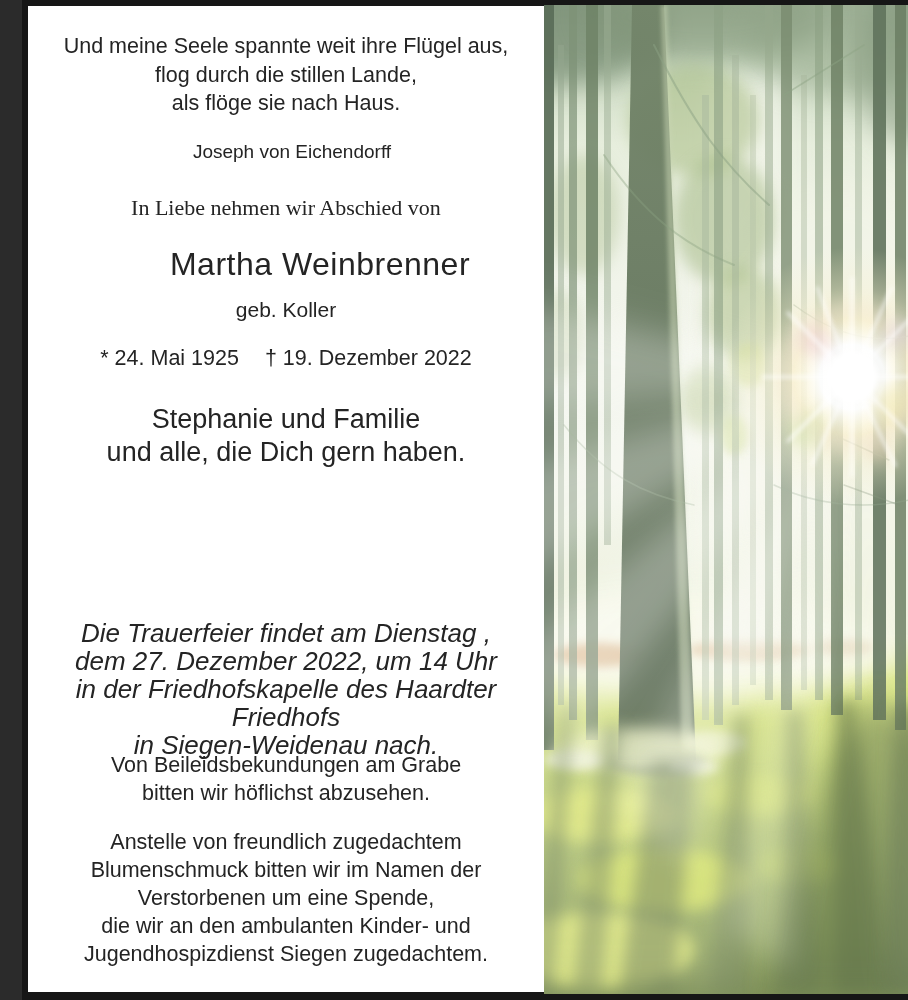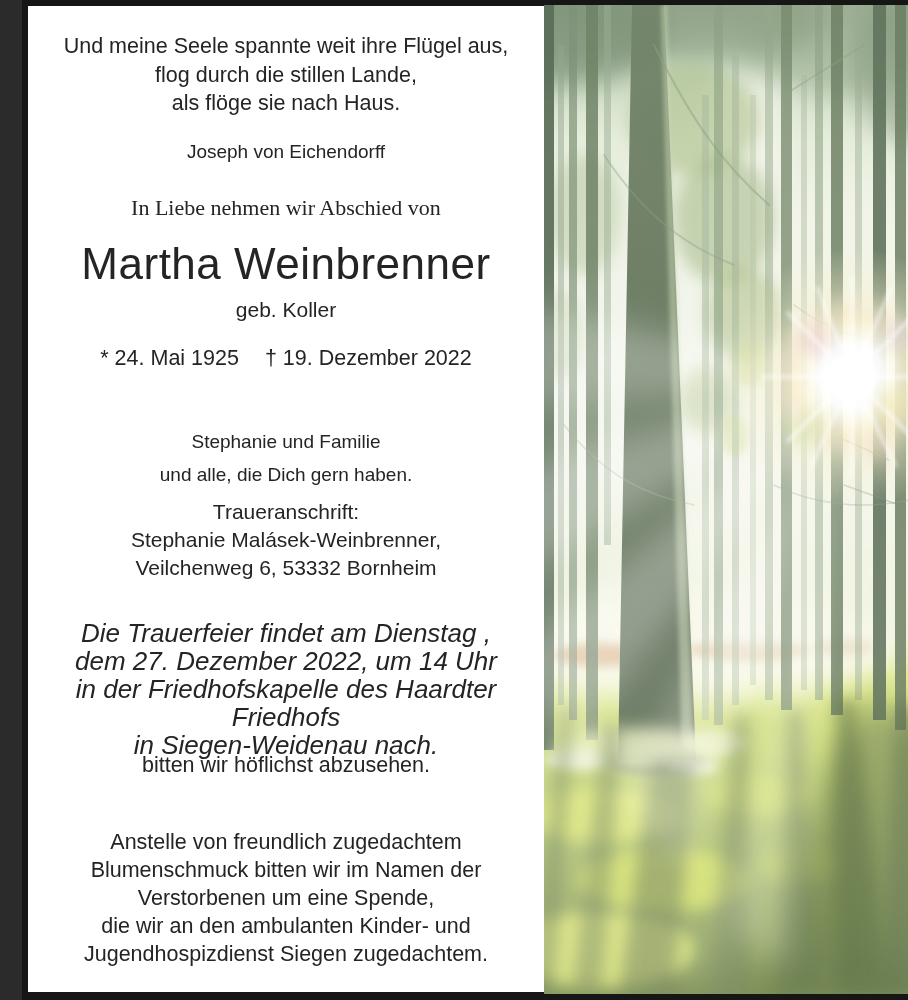--- a/index.html
+++ b/index.html
@@ -6,27 +6,27 @@
   .page{
     position:relative;width:908px;height:1000px;background:#161616;overflow:hidden;
     font-family:"Liberation Sans","DejaVu Sans",sans-serif;
     margin-left:22px;
   }
   .paper{position:absolute;left:6px;top:6px;width:896px;height:986px;background:#ffffff;}
   .textcol{position:absolute;left:6px;top:0;width:516px;height:1000px;color:#242424;}
   .block{position:absolute;width:100%;text-align:center;}
   .block .ln{display:block;}
   .poem{top:32px;font-size:21.5px;line-height:28.5px;}
-  .attribution{top:140px;font-size:19px;line-height:24px;}
+  .attribution{top:140px;font-size:19px;line-height:24px;padding-left:6px;}
   .intro{top:194px;font-size:22px;line-height:28px;font-family:Liberation Serif, serif;}
-  .name{top:238px;font-size:44px;line-height:52px;letter-spacing:0.5px;}
+  .name{top:238px;font-size:32px;line-height:52px;letter-spacing:0.5px;padding-left:34px;}
   .maiden{top:297px;font-size:21px;line-height:26px;}
   .dates{top:344px;font-size:21.5px;line-height:28px;}
   .dates .birth{margin-right:26px;}
-  .mourners{top:425px;font-size:19px;line-height:33px;}
+  .mourners{top:403px;font-size:27px;line-height:33px;}
   .address{top:498px;font-size:21px;line-height:28px;}
   .service{top:619px;font-size:26px;line-height:28px;font-style:italic;}
   .condolences{top:751px;font-size:21.5px;line-height:28px;}
   .donations{top:828px;font-size:21.5px;line-height:28px;}
   .photo{position:absolute;left:522px;top:5px;width:380px;height:989px;overflow:hidden;background:#e9eedf;}
   .photo svg{display:block;}
 </style>
 </head>
 <body>
 
@@ -51,34 +51,30 @@
 
     <div class="block dates">
       <span class="birth">* 24. Mai 1925</span><span>† 19. Dezember 2022</span>
     </div>
 
     <div class="block mourners">
       <span class="ln">Stephanie und Familie</span>
       <span class="ln">und alle, die Dich gern haben.</span>
     </div>
 
-    <div class="block address">
-      <span class="ln">Traueranschrift:</span>
-      <span class="ln">Stephanie Malásek-Weinbrenner,</span>
-      <span class="ln">Veilchenweg 6, 53332 Bornheim</span>
-    </div>
 
     <div class="block service">
       <span class="ln">Die Trauerfeier findet am Dienstag ,</span>
       <span class="ln">dem 27. Dezember 2022, um 14 Uhr</span>
       <span class="ln">in der Friedhofskapelle des Haardter Friedhofs</span>
       <span class="ln">in Siegen-Weidenau nach.</span>
     </div>
 
     <div class="block condolences">
+      <span class="ln">Von Beileidsbekundungen am Grabe</span>
       <span class="ln">bitten wir höflichst abzusehen.</span>
     </div>
 
     <div class="block donations">
       <span class="ln">Anstelle von freundlich zugedachtem</span>
       <span class="ln">Blumenschmuck bitten wir im Namen der</span>
       <span class="ln">Verstorbenen um eine Spende,</span>
       <span class="ln">die wir an den ambulanten Kinder- und</span>
       <span class="ln">Jugendhospizdienst Siegen zugedachtem.</span>
     </div>

